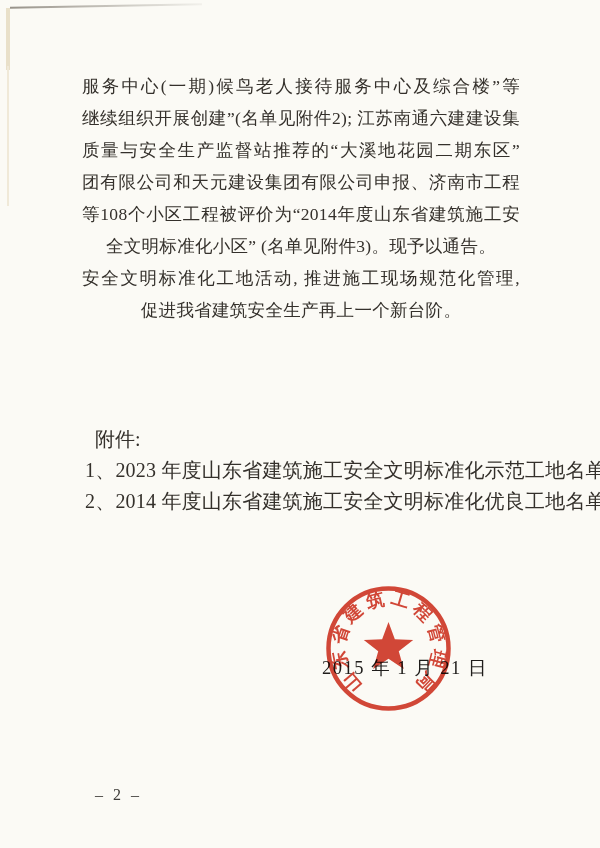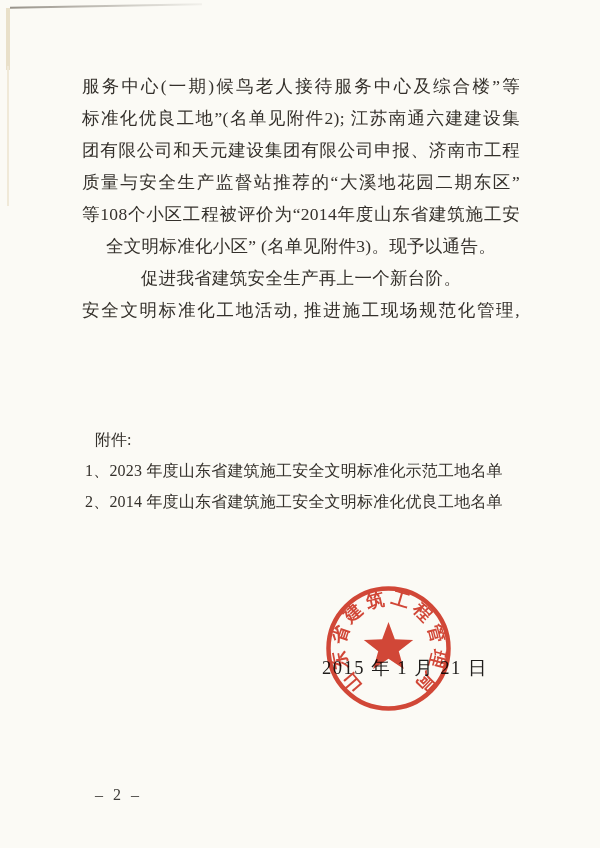--- a/index.html
+++ b/index.html
@@ -56,21 +56,21 @@
     text-align-last: justify;
     text-justify: inter-character;
   }
   .line.indent { text-indent: 36px; }
 
   .attachments {
     position: absolute;
     left: 85px; top: 424px;
     width: 470px;
     color: var(--ink);
-    font-size: 16px;
+    font-size: 20px;
     line-height: 31px;
   }
   .attachments .att-label { margin-left: 10px; }
   .attachments .att-item { white-space: nowrap; letter-spacing: 0.2px; }
 
   .issue-date {
     position: absolute;
     left: 322px; top: 655px;
     color: #1f1d1b;
     font-size: 18.5px;
@@ -109,27 +109,27 @@
 <body>
 
 <div class="page">
 
   <div class="scan-edge-top"></div>
   <div class="scan-edge-left"></div>
   <div class="scan-edge-left2"></div>
 
   <div class="textblock">
     <div class="line j">服务中心(一期)候鸟老人接待服务中心及综合楼”等</div>
-    <div class="line j">标准化优良工地”(名单见附件2); 江苏南通六建建设集</div>
+    <div class="line j">继续组织开展创建”(名单见附件2); 江苏南通六建建设集</div>
+    <div class="line j">质量与安全生产监督站推荐的“大溪地花园二期东区”</div>
     <div class="line j">团有限公司和天元建设集团有限公司申报、济南市工程</div>
-    <div class="line j">质量与安全生产监督站推荐的“大溪地花园二期东区”</div>
     <div class="line j">等108个小区工程被评价为“2014年度山东省建筑施工安</div>
     <div class="line">全文明标准化小区” (名单见附件3)。现予以通告。</div>
+    <div class="line j">安全文明标准化工地活动, 推进施工现场规范化管理,</div>
     <div class="line">促进我省建筑安全生产再上一个新台阶。</div>
-    <div class="line j">安全文明标准化工地活动, 推进施工现场规范化管理,</div>
   </div>
 
   <div class="attachments">
     <div class="att-label">附件:</div>
     <div class="att-item">1、2023 年度山东省建筑施工安全文明标准化示范工地名单</div>
     <div class="att-item">2、2014 年度山东省建筑施工安全文明标准化优良工地名单</div>
   </div>
 
   <div class="issue-date">2015 年 1 月 21 日</div>
 

